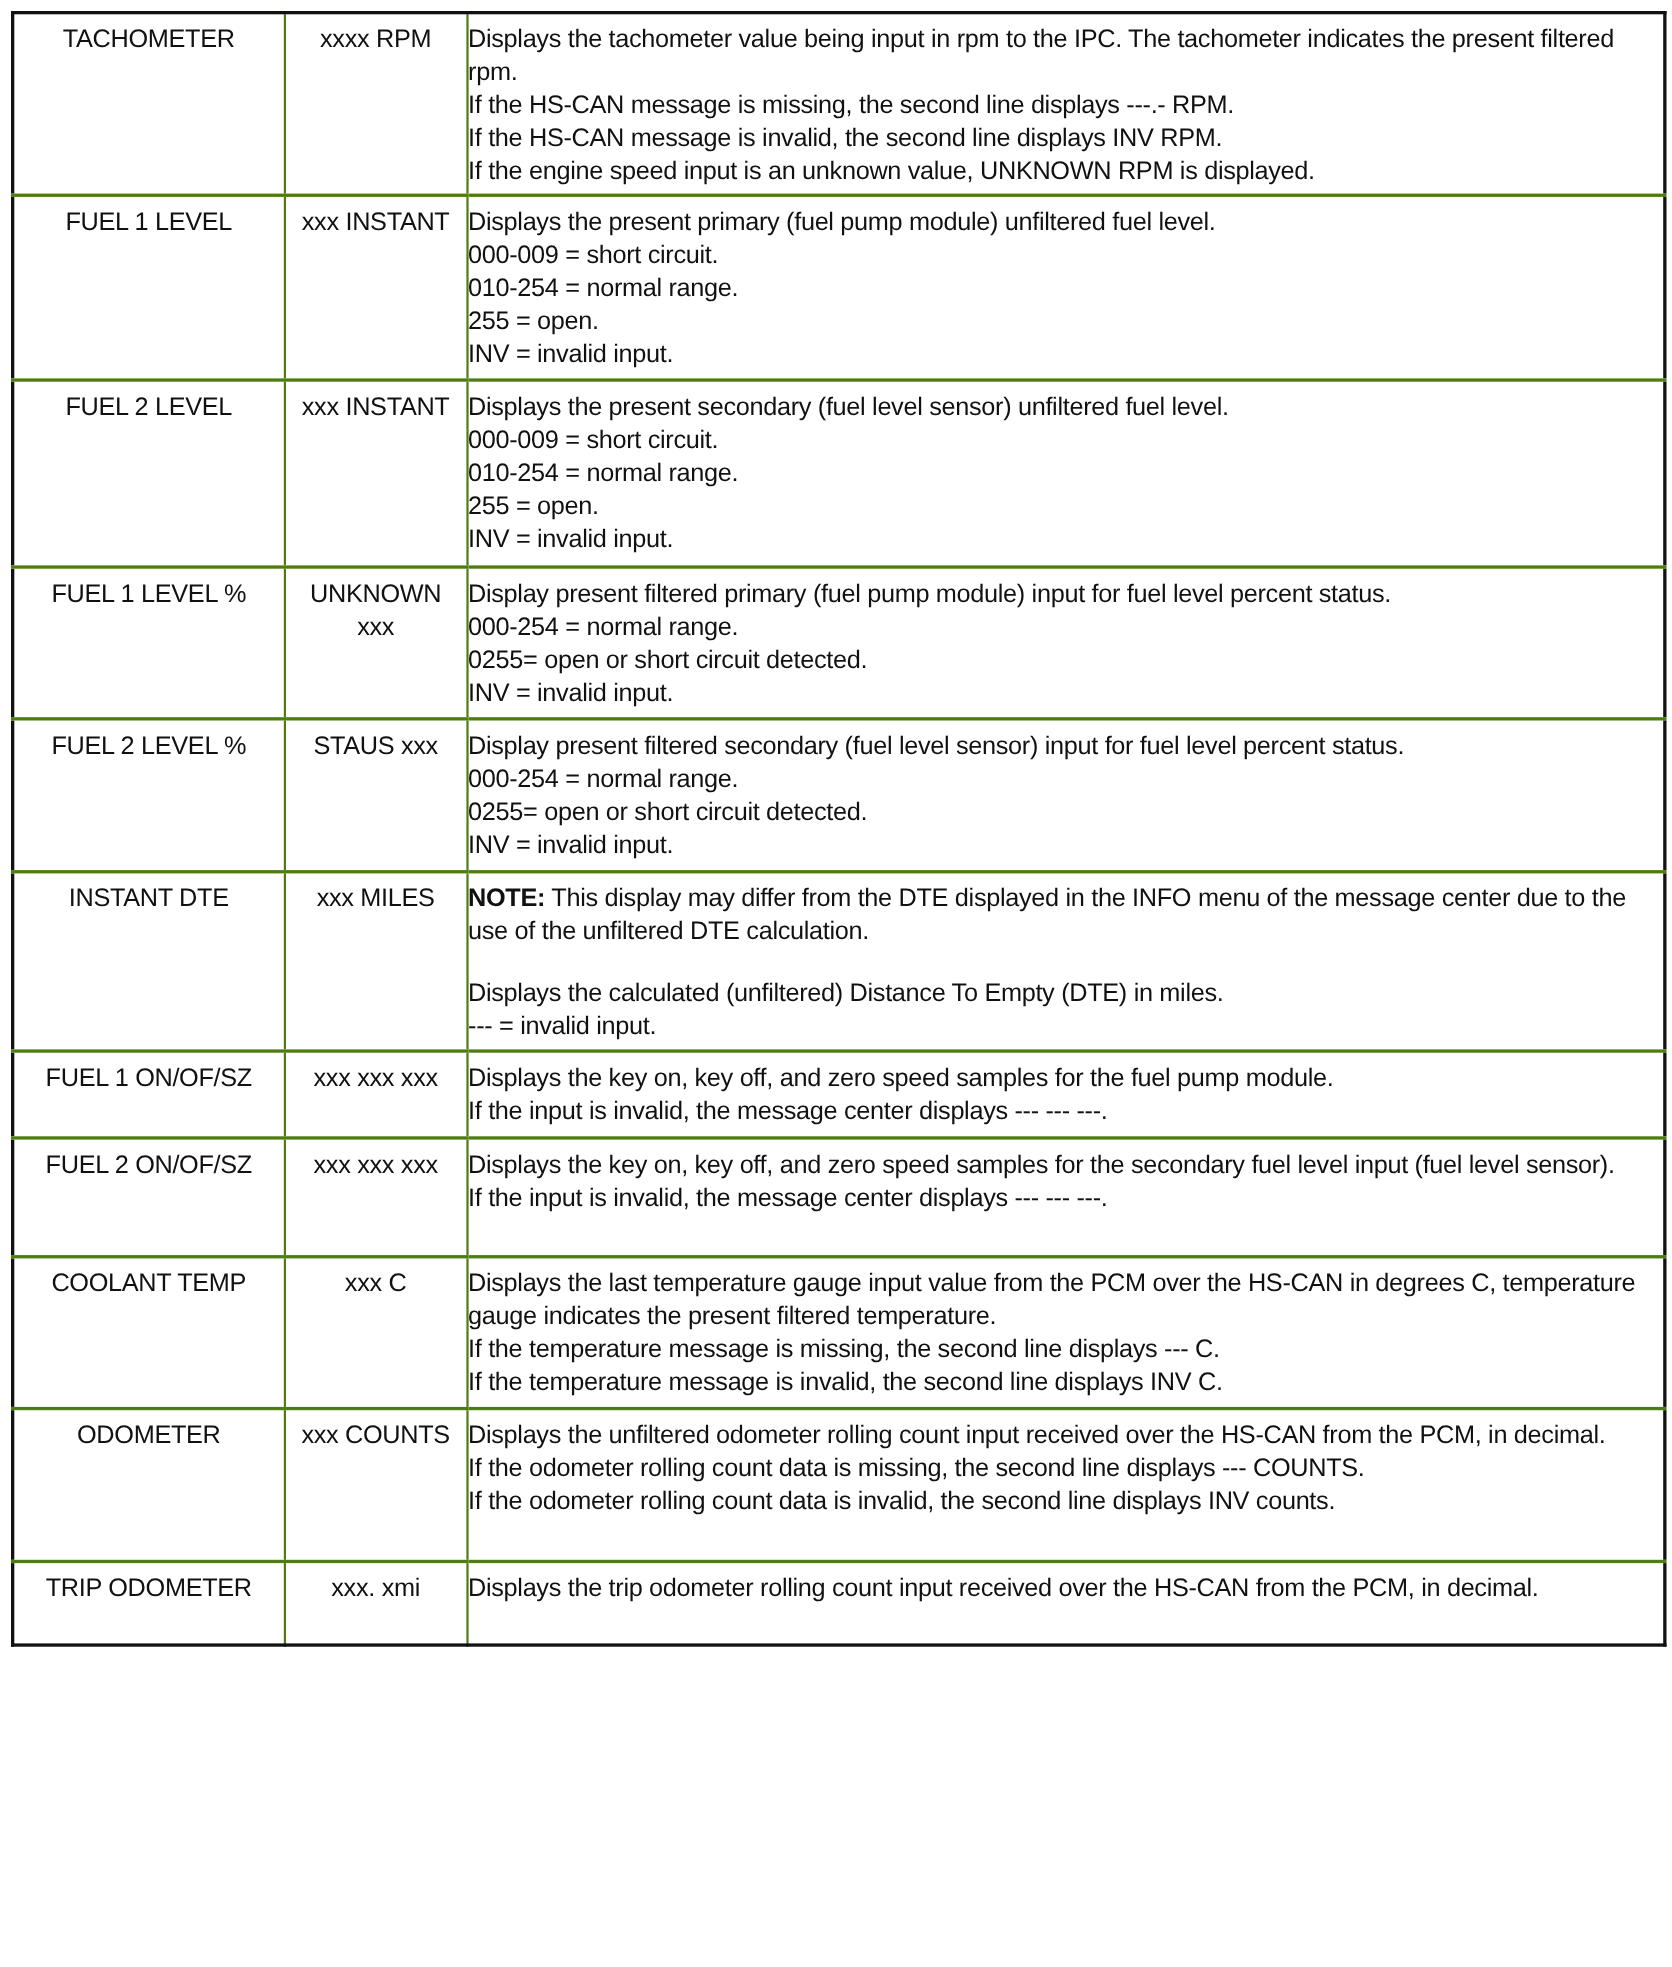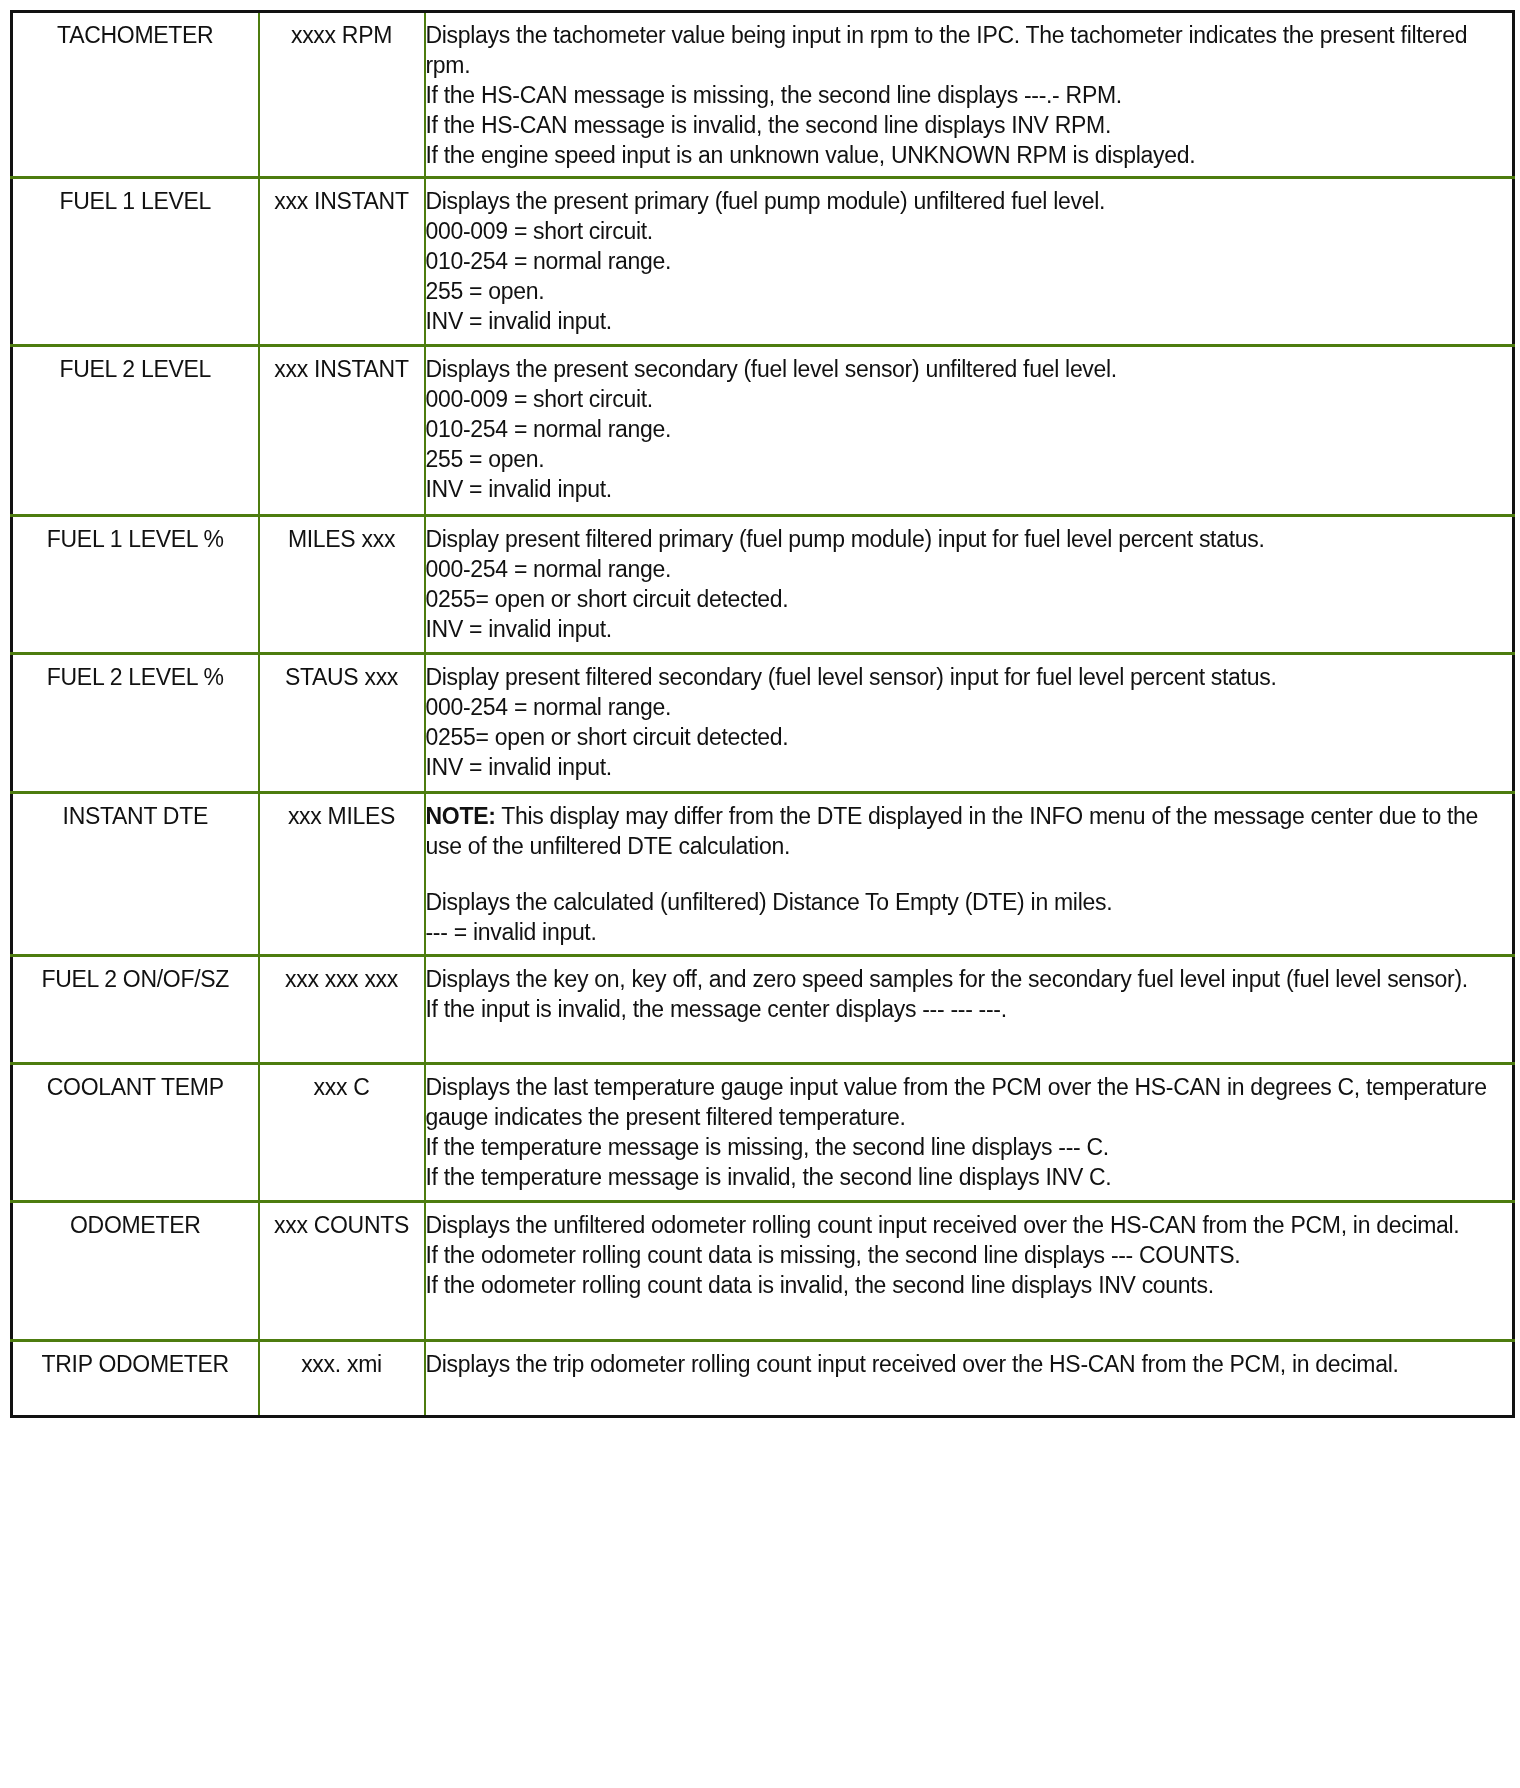--- a/index.html
+++ b/index.html
@@ -55,21 +55,21 @@
     <td class="desc">
           <span class="line">Displays the present secondary (fuel level sensor) unfiltered fuel level.</span>
           <span class="line">000-009 = short circuit.</span>
           <span class="line">010-254 = normal range.</span>
           <span class="line">255 = open.</span>
           <span class="line">INV = invalid input.</span>
         </td>
   </tr>
       <tr class="thick" style="height: 138px;">
     <td class="name">FUEL 1 LEVEL %</td>
-    <td class="val">MILES xxx</td>
+    <td class="val">UNKNOWN xxx</td>
     <td class="desc">
           <span class="line">Display present filtered primary (fuel pump module) input for fuel level percent status.</span>
           <span class="line">000-254 = normal range.</span>
           <span class="line">0255= open or short circuit detected.</span>
           <span class="line">INV = invalid input.</span>
         </td>
   </tr>
       <tr class="thick" style="height: 139px;">
     <td class="name">FUEL 2 LEVEL %</td>
     <td class="val">STAUS xxx</td>
@@ -81,20 +81,28 @@
         </td>
   </tr>
       <tr class="thick" style="height: 163px;">
     <td class="name">INSTANT DTE</td>
     <td class="val">xxx MILES</td>
     <td class="desc">
           <span class="line"><span class="note-label">NOTE:</span><span> This display may differ from the DTE displayed in the INFO menu of the message center due to the use of the unfiltered DTE calculation.</span></span>
           <span class="gap"></span>
           <span class="line">Displays the calculated (unfiltered) Distance To Empty (DTE) in miles.</span>
           <span class="line">--- = invalid input.</span>
+        </td>
+  </tr>
+      <tr class="thick" style="height: 79px;">
+    <td class="name">FUEL 1 ON/OF/SZ</td>
+    <td class="val">xxx xxx xxx</td>
+    <td class="desc">
+          <span class="line">Displays the key on, key off, and zero speed samples for the fuel pump module.</span>
+          <span class="line">If the input is invalid, the message center displays --- --- ---.</span>
         </td>
   </tr>
       <tr class="thick" style="height: 108px;">
     <td class="name">FUEL 2 ON/OF/SZ</td>
     <td class="val">xxx xxx xxx</td>
     <td class="desc">
           <span class="line">Displays the key on, key off, and zero speed samples for the secondary fuel level input (fuel level sensor).</span>
           <span class="line">If the input is invalid, the message center displays --- --- ---.</span>
         </td>
   </tr>

